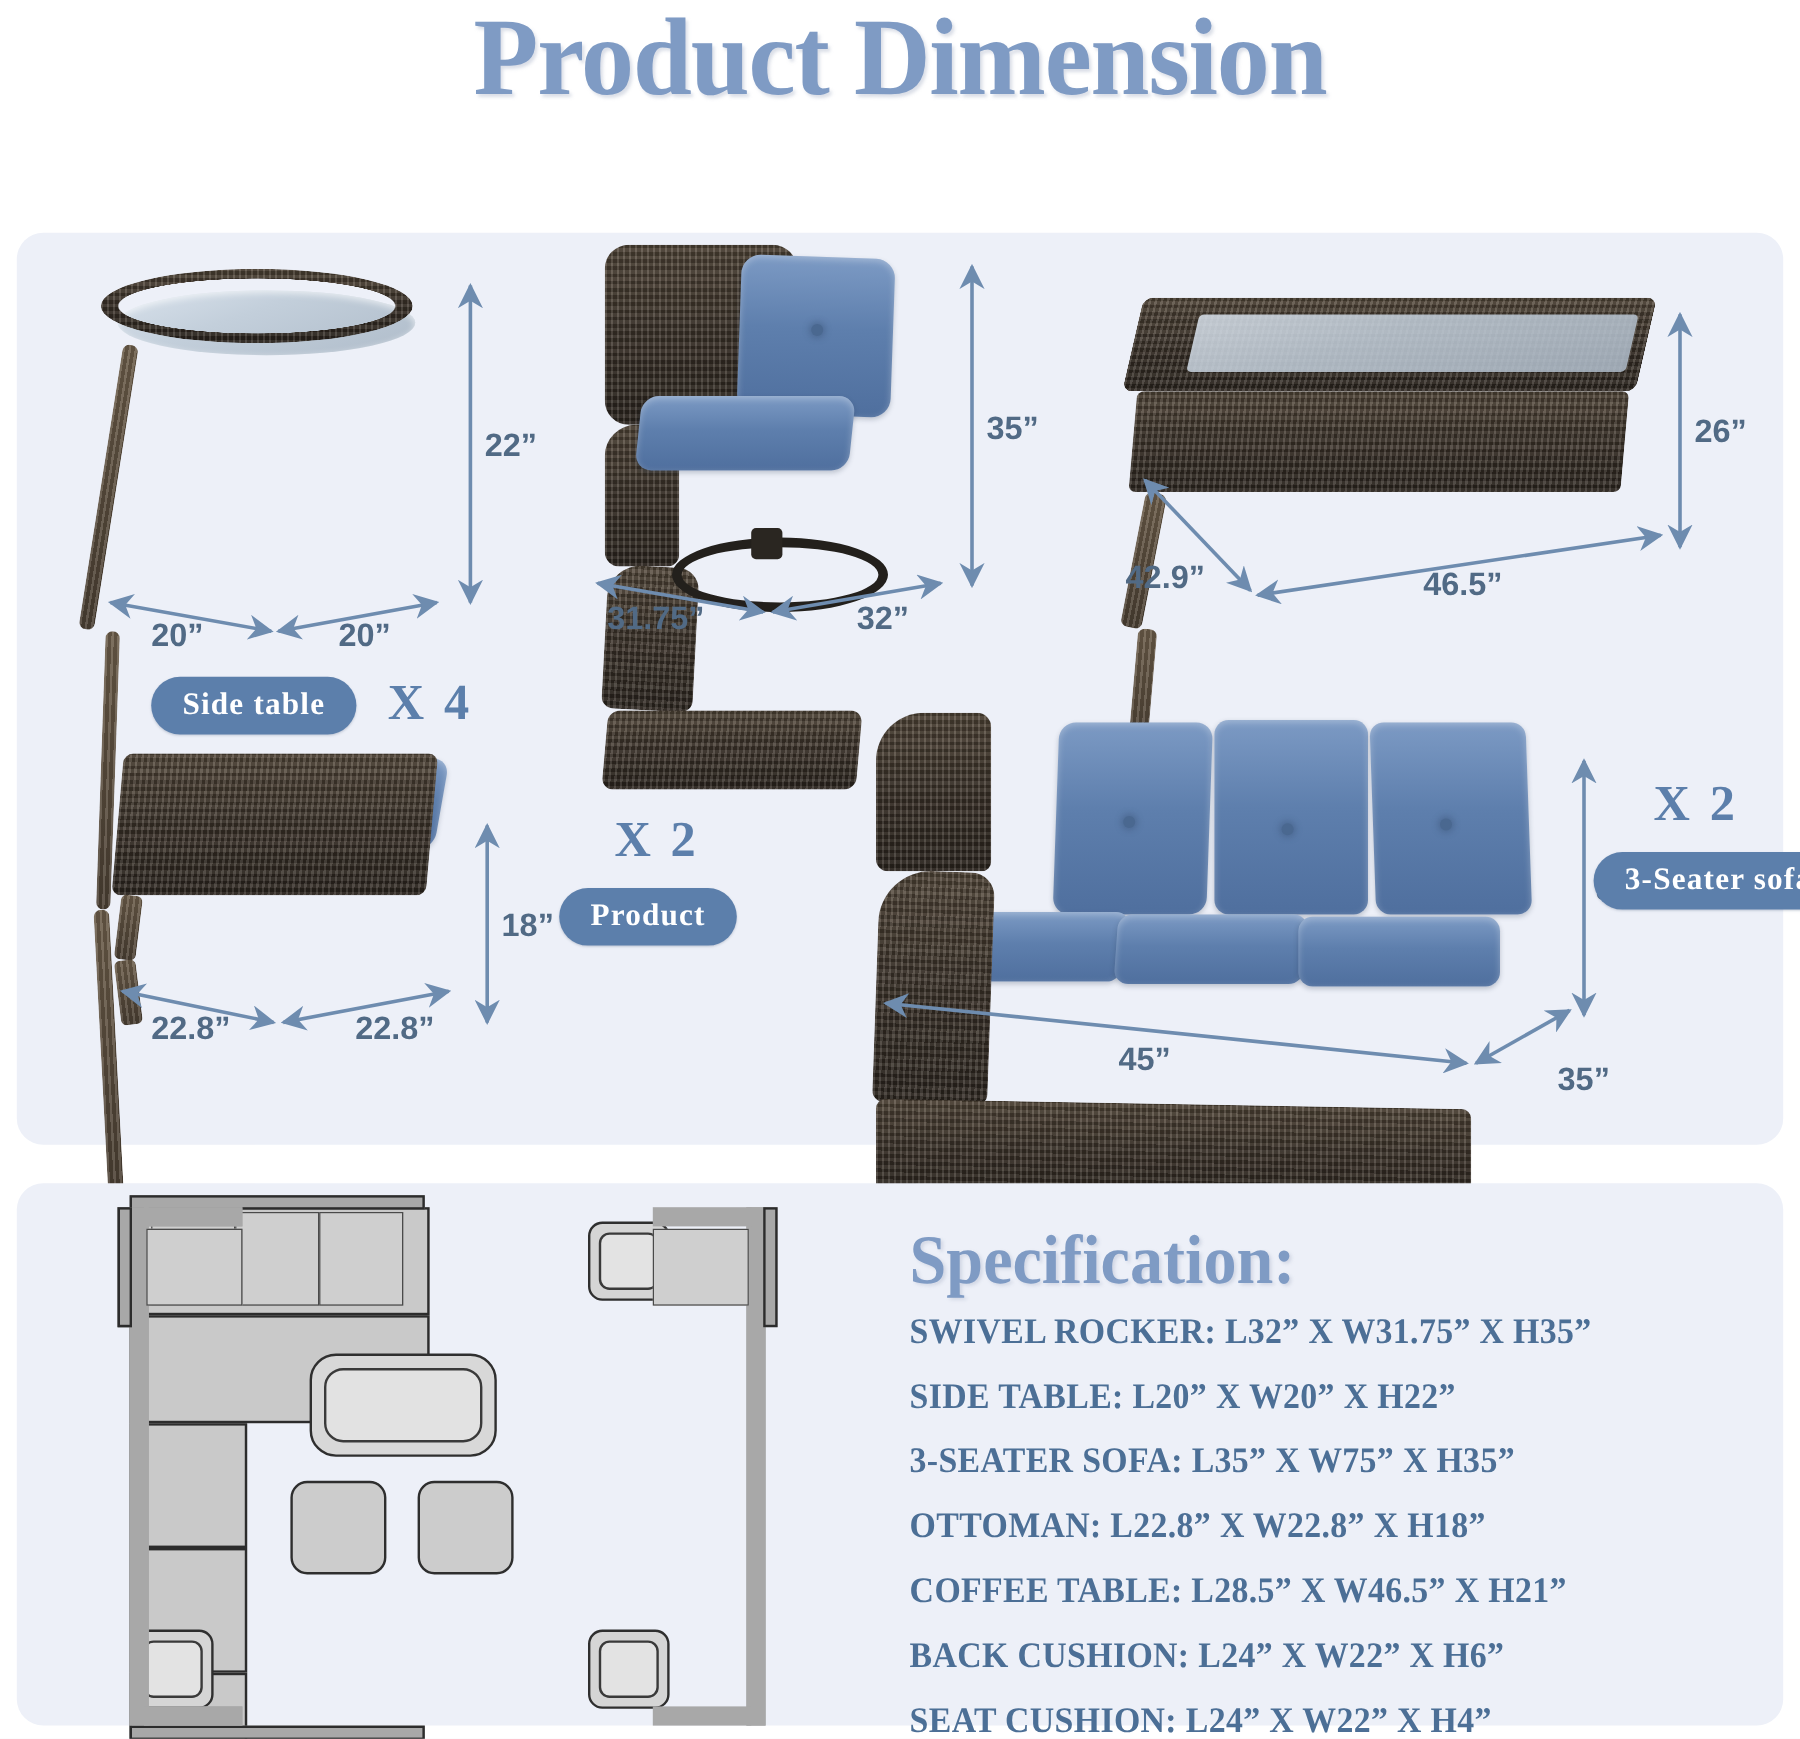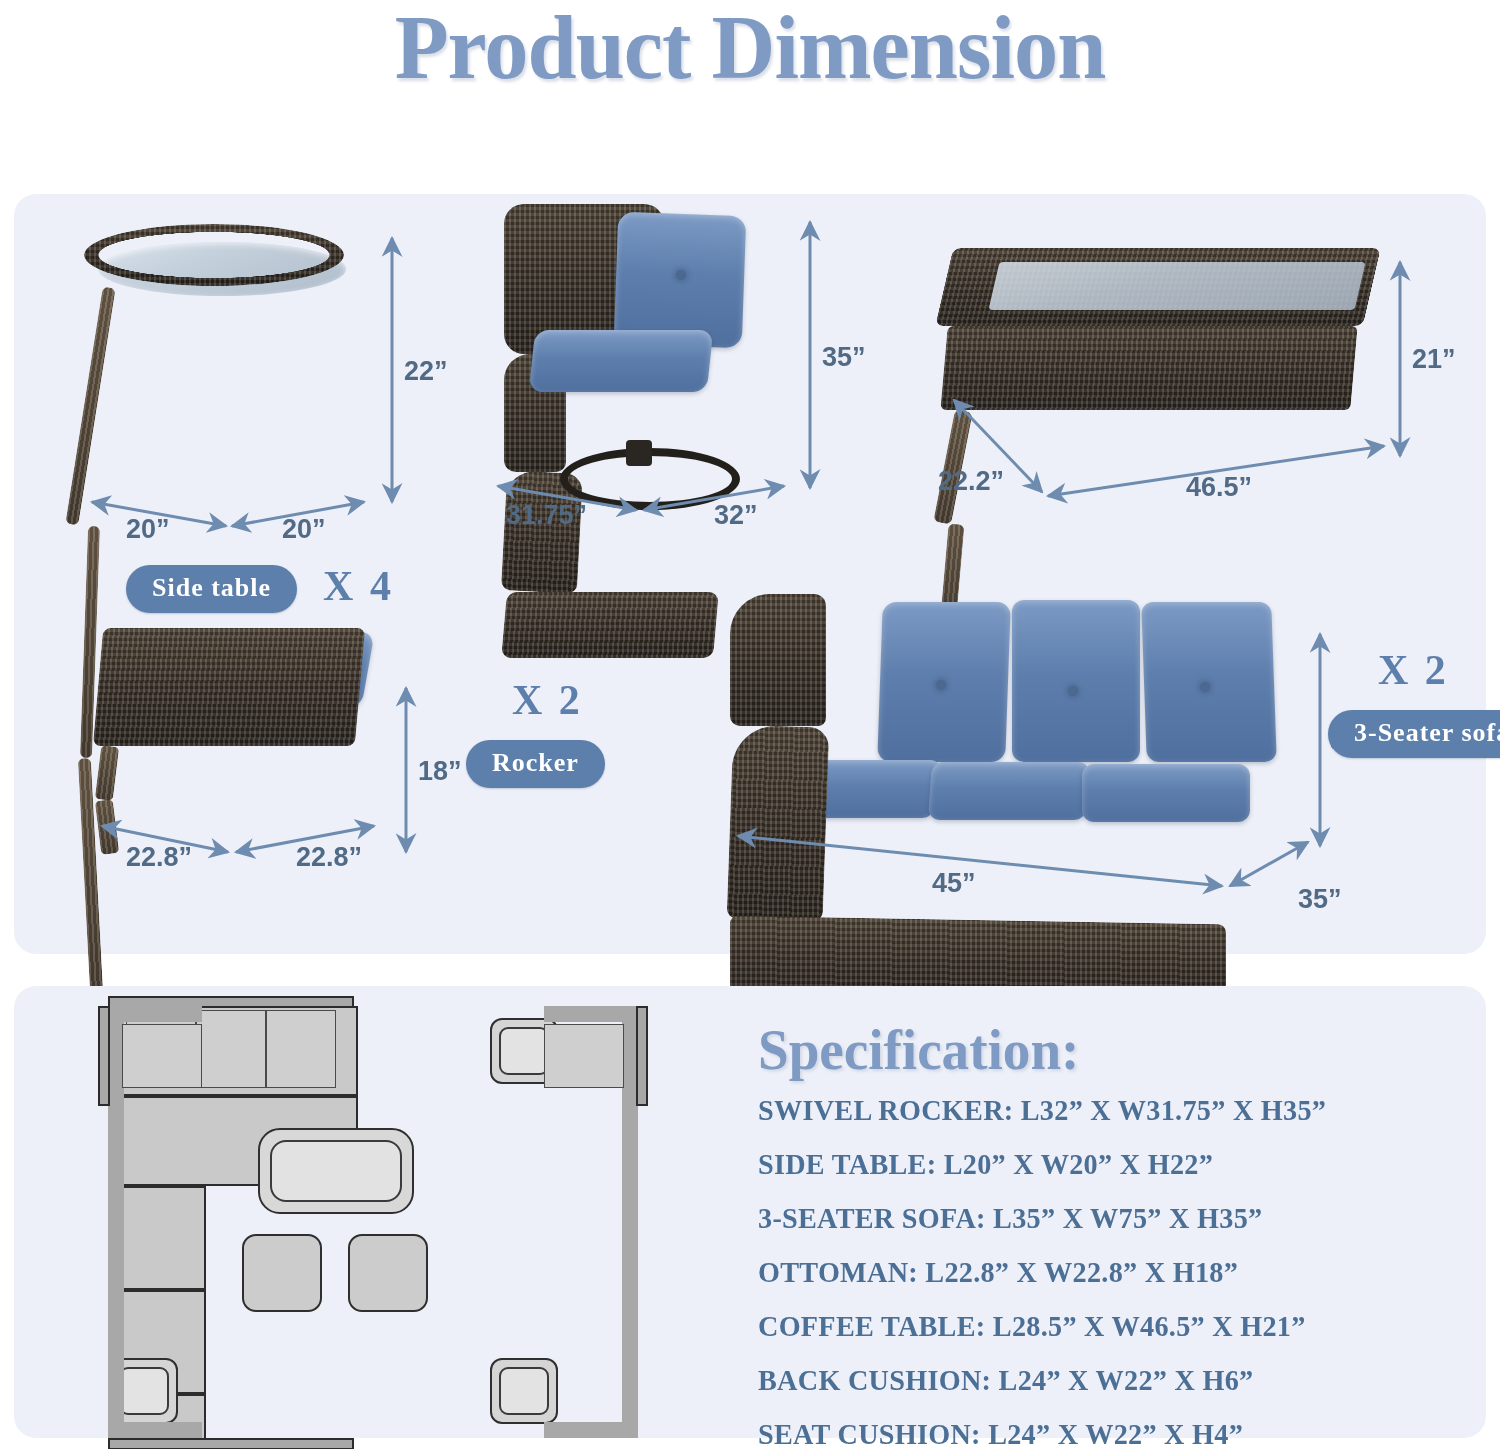--- a/index.html
+++ b/index.html
@@ -233,22 +233,22 @@
         <div class="wick-l" style="left:26px;top:120px;width:18px;height:114px;transform:rotate(11deg);border-radius:6px;"></div>
         <div class="wick-l" style="left:186px;top:126px;width:16px;height:104px;transform:rotate(5deg);border-radius:6px;"></div>
         <div class="wick-l" style="left:418px;top:112px;width:18px;height:118px;transform:rotate(-8deg);border-radius:6px;"></div>
       </div>
 
       <svg class="arrows" width="540" height="380">
         <line class="ar" x1="486" y1="28" x2="486" y2="222" marker-start="url(#aS)" marker-end="url(#aE)"></line>
         <line class="ar" x1="40" y1="166" x2="128" y2="258" marker-start="url(#aS)" marker-end="url(#aE)"></line>
         <line class="ar" x1="470" y1="212" x2="134" y2="262" marker-start="url(#aS)" marker-end="url(#aE)"></line>
       </svg>
-      <div class="dim" style="left:498px;top:110px;">21”</div>
-      <div class="dim" style="left:24px;top:232px;">22.2”</div>
+      <div class="dim" style="left:498px;top:110px;">26”</div>
+      <div class="dim" style="left:24px;top:232px;">42.9”</div>
       <div class="dim" style="left:272px;top:238px;">46.5”</div>
 
     </div>
 
     <div class="group" style="left:70px;top:420px;width:560px;height:320px;">
 
       <div class="furn" style="left:14px;top:14px;width:290px;height:250px;">
         <div class="cush" style="left:18px;top:4px;width:252px;height:76px;border-radius:14px;transform:skewX(-10deg);"></div>
         <div class="wick" style="left:8px;top:68px;width:262px;height:118px;border-radius:8px;transform:skewX(-5deg);"></div>
         <div class="wick-l" style="left:22px;top:170px;width:18px;height:54px;transform:rotate(7deg);border-radius:5px;"></div>
@@ -259,21 +259,21 @@
         <line class="ar" x1="322" y1="74" x2="322" y2="238" marker-start="url(#aS)" marker-end="url(#aE)"></line>
         <line class="ar" x1="18" y1="212" x2="144" y2="238" marker-start="url(#aS)" marker-end="url(#aE)"></line>
         <line class="ar" x1="290" y1="212" x2="152" y2="238" marker-start="url(#aS)" marker-end="url(#aE)"></line>
       </svg>
       <div class="dim" style="left:334px;top:142px;">18”</div>
       <div class="dim" style="left:42px;top:228px;">22.8”</div>
       <div class="dim" style="left:212px;top:228px;">22.8”</div>
 
       <div class="mult" style="position:absolute;left:428px;top:62px;">X 2</div>
       <div style="position:absolute;left:382px;top:126px;">
-        <span class="pill">Rocker</span>
+        <span class="pill">Product</span>
       </div>
     </div>
 
     <div class="group" style="left:700px;top:390px;width:770px;height:350px;">
 
       <div class="furn" style="left:16px;top:10px;width:600px;height:290px;">
 
         <div class="cush" style="left:150px;top:8px;width:128px;height:160px;border-radius:14px;transform:skewX(-2deg);"></div>
         <div class="cush" style="left:282px;top:6px;width:128px;height:162px;"></div>
         <div class="cush" style="left:414px;top:8px;width:130px;height:160px;transform:skewX(2deg);"></div>

